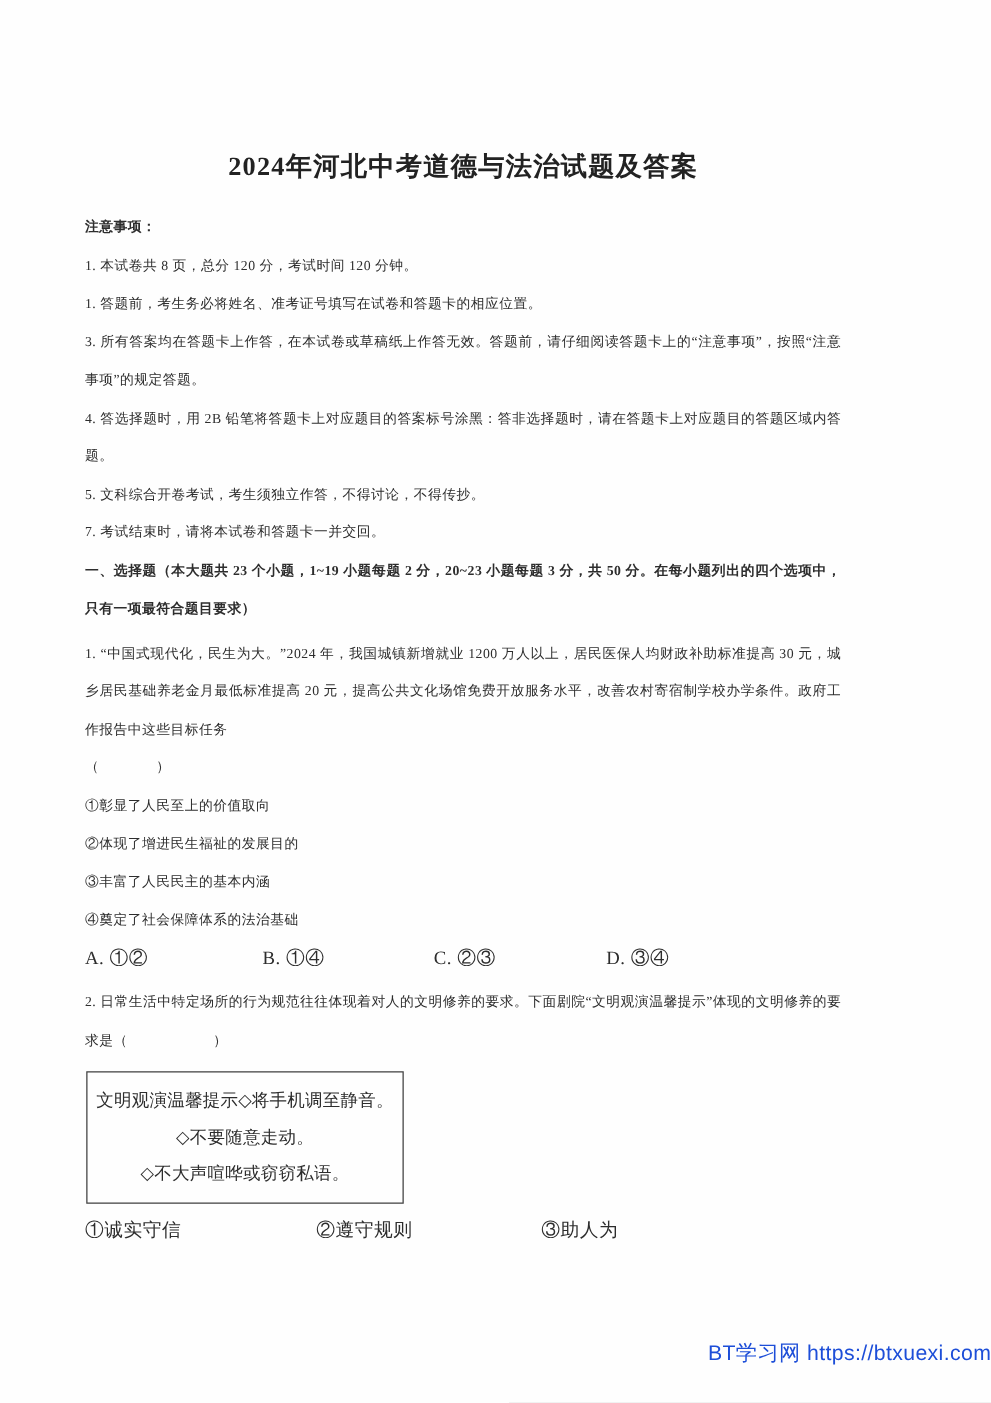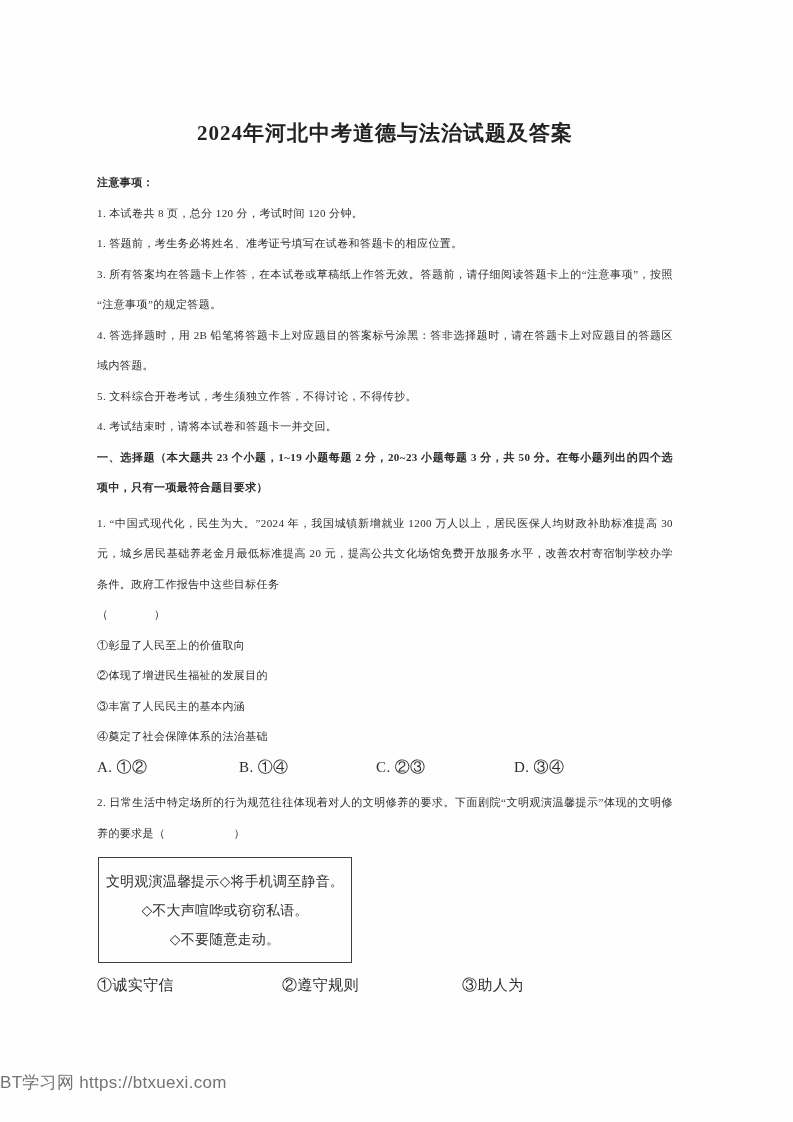--- a/index.html
+++ b/index.html
@@ -6,21 +6,21 @@
   .page{
     position:relative;
     width:793px;height:1122px;
     margin:0 auto;
     background:#fefefe;
     font-family:"Liberation Serif","DejaVu Serif",serif;
     color:#2d2d2d;
     overflow:hidden;
     box-sizing:border-box;
   }
-  .content{padding:118px 120px 0 97px;}
+  .content{padding:118px 120px 0 68px;}
   .doc-title{
     font-size:21px;font-weight:bold;text-align:center;
     color:#222;margin:0 0 19px 0;letter-spacing:1px;line-height:30px;
   }
   .line{
     font-size:11px;line-height:30.5px;margin:0;
     text-align:justify;letter-spacing:0.4px;
   }
   .bold{font-weight:bold;}
   .q-start{margin-top:5px;}
@@ -37,40 +37,40 @@
     margin:9px 0 7px 1px;
     padding:9px 6px 8px 6px;
     text-align:center;
   }
   .tip-box .tip-line{
     font-size:14px;line-height:29px;margin:0;
     letter-spacing:0.2px;white-space:nowrap;
   }
   .footer{
     position:absolute;left:0;bottom:28px;width:100%;
-    text-align:left;
+    text-align:right;
     font-family:"Liberation Sans","DejaVu Sans",sans-serif;
-    font-size:17px;color:#737373;letter-spacing:0.3px;
+    font-size:17px;color:#1d4ed8;letter-spacing:0.3px;
   }
 </style>
 </head>
 <body>
 
 <div class="page">
   <div class="content">
 
     <h1 class="doc-title">2024年河北中考道德与法治试题及答案</h1>
 
     <p class="line bold">注意事项：</p>
     <p class="line">1. 本试卷共 8 页，总分 120 分，考试时间 120 分钟。</p>
     <p class="line">1. 答题前，考生务必将姓名、准考证号填写在试卷和答题卡的相应位置。</p>
     <p class="line">3. 所有答案均在答题卡上作答，在本试卷或草稿纸上作答无效。答题前，请仔细阅读答题卡上的“注意事项”，按照“注意事项”的规定答题。</p>
     <p class="line">4. 答选择题时，用 2B 铅笔将答题卡上对应题目的答案标号涂黑：答非选择题时，请在答题卡上对应题目的答题区域内答题。</p>
     <p class="line">5. 文科综合开卷考试，考生须独立作答，不得讨论，不得传抄。</p>
-    <p class="line">4. 考试结束时，请将本试卷和答题卡一并交回。</p>
+    <p class="line">7. 考试结束时，请将本试卷和答题卡一并交回。</p>
 
     <p class="line bold">一、选择题（本大题共 23 个小题，1~19 小题每题 2 分，20~23 小题每题 3 分，共 50 分。在每小题列出的四个选项中，只有一项最符合题目要求）</p>
 
     <p class="line q-start">1. “中国式现代化，民生为大。”2024 年，我国城镇新增就业 1200 万人以上，居民医保人均财政补助标准提高 30 元，城乡居民基础养老金月最低标准提高 20 元，提高公共文化场馆免费开放服务水平，改善农村寄宿制学校办学条件。政府工作报告中这些目标任务</p>
     <p class="line">（　　　　）</p>
     <p class="line">①彰显了人民至上的价值取向</p>
     <p class="line">②体现了增进民生福祉的发展目的</p>
     <p class="line">③丰富了人民民主的基本内涵</p>
     <p class="line">④奠定了社会保障体系的法治基础</p>
 
@@ -78,22 +78,22 @@
       <span class="c0">A. ①②</span>
       <span class="c1">B. ①④</span>
       <span class="c2">C. ②③</span>
       <span class="c3">D. ③④</span>
     </div>
 
     <p class="line q-start">2. 日常生活中特定场所的行为规范往往体现着对人的文明修养的要求。下面剧院“文明观演温馨提示”体现的文明修养的要求是（　　　　　　）</p>
 
     <div class="tip-box">
       <p class="tip-line">文明观演温馨提示◇将手机调至静音。</p>
+      <p class="tip-line">◇不要随意走动。</p>
       <p class="tip-line">◇不大声喧哗或窃窃私语。</p>
-      <p class="tip-line">◇不要随意走动。</p>
     </div>
 
     <div class="opts-row">
       <span class="o0">①诚实守信</span>
       <span class="o1">②遵守规则</span>
       <span class="o2">③助人为</span>
     </div>
 
   </div>
 

